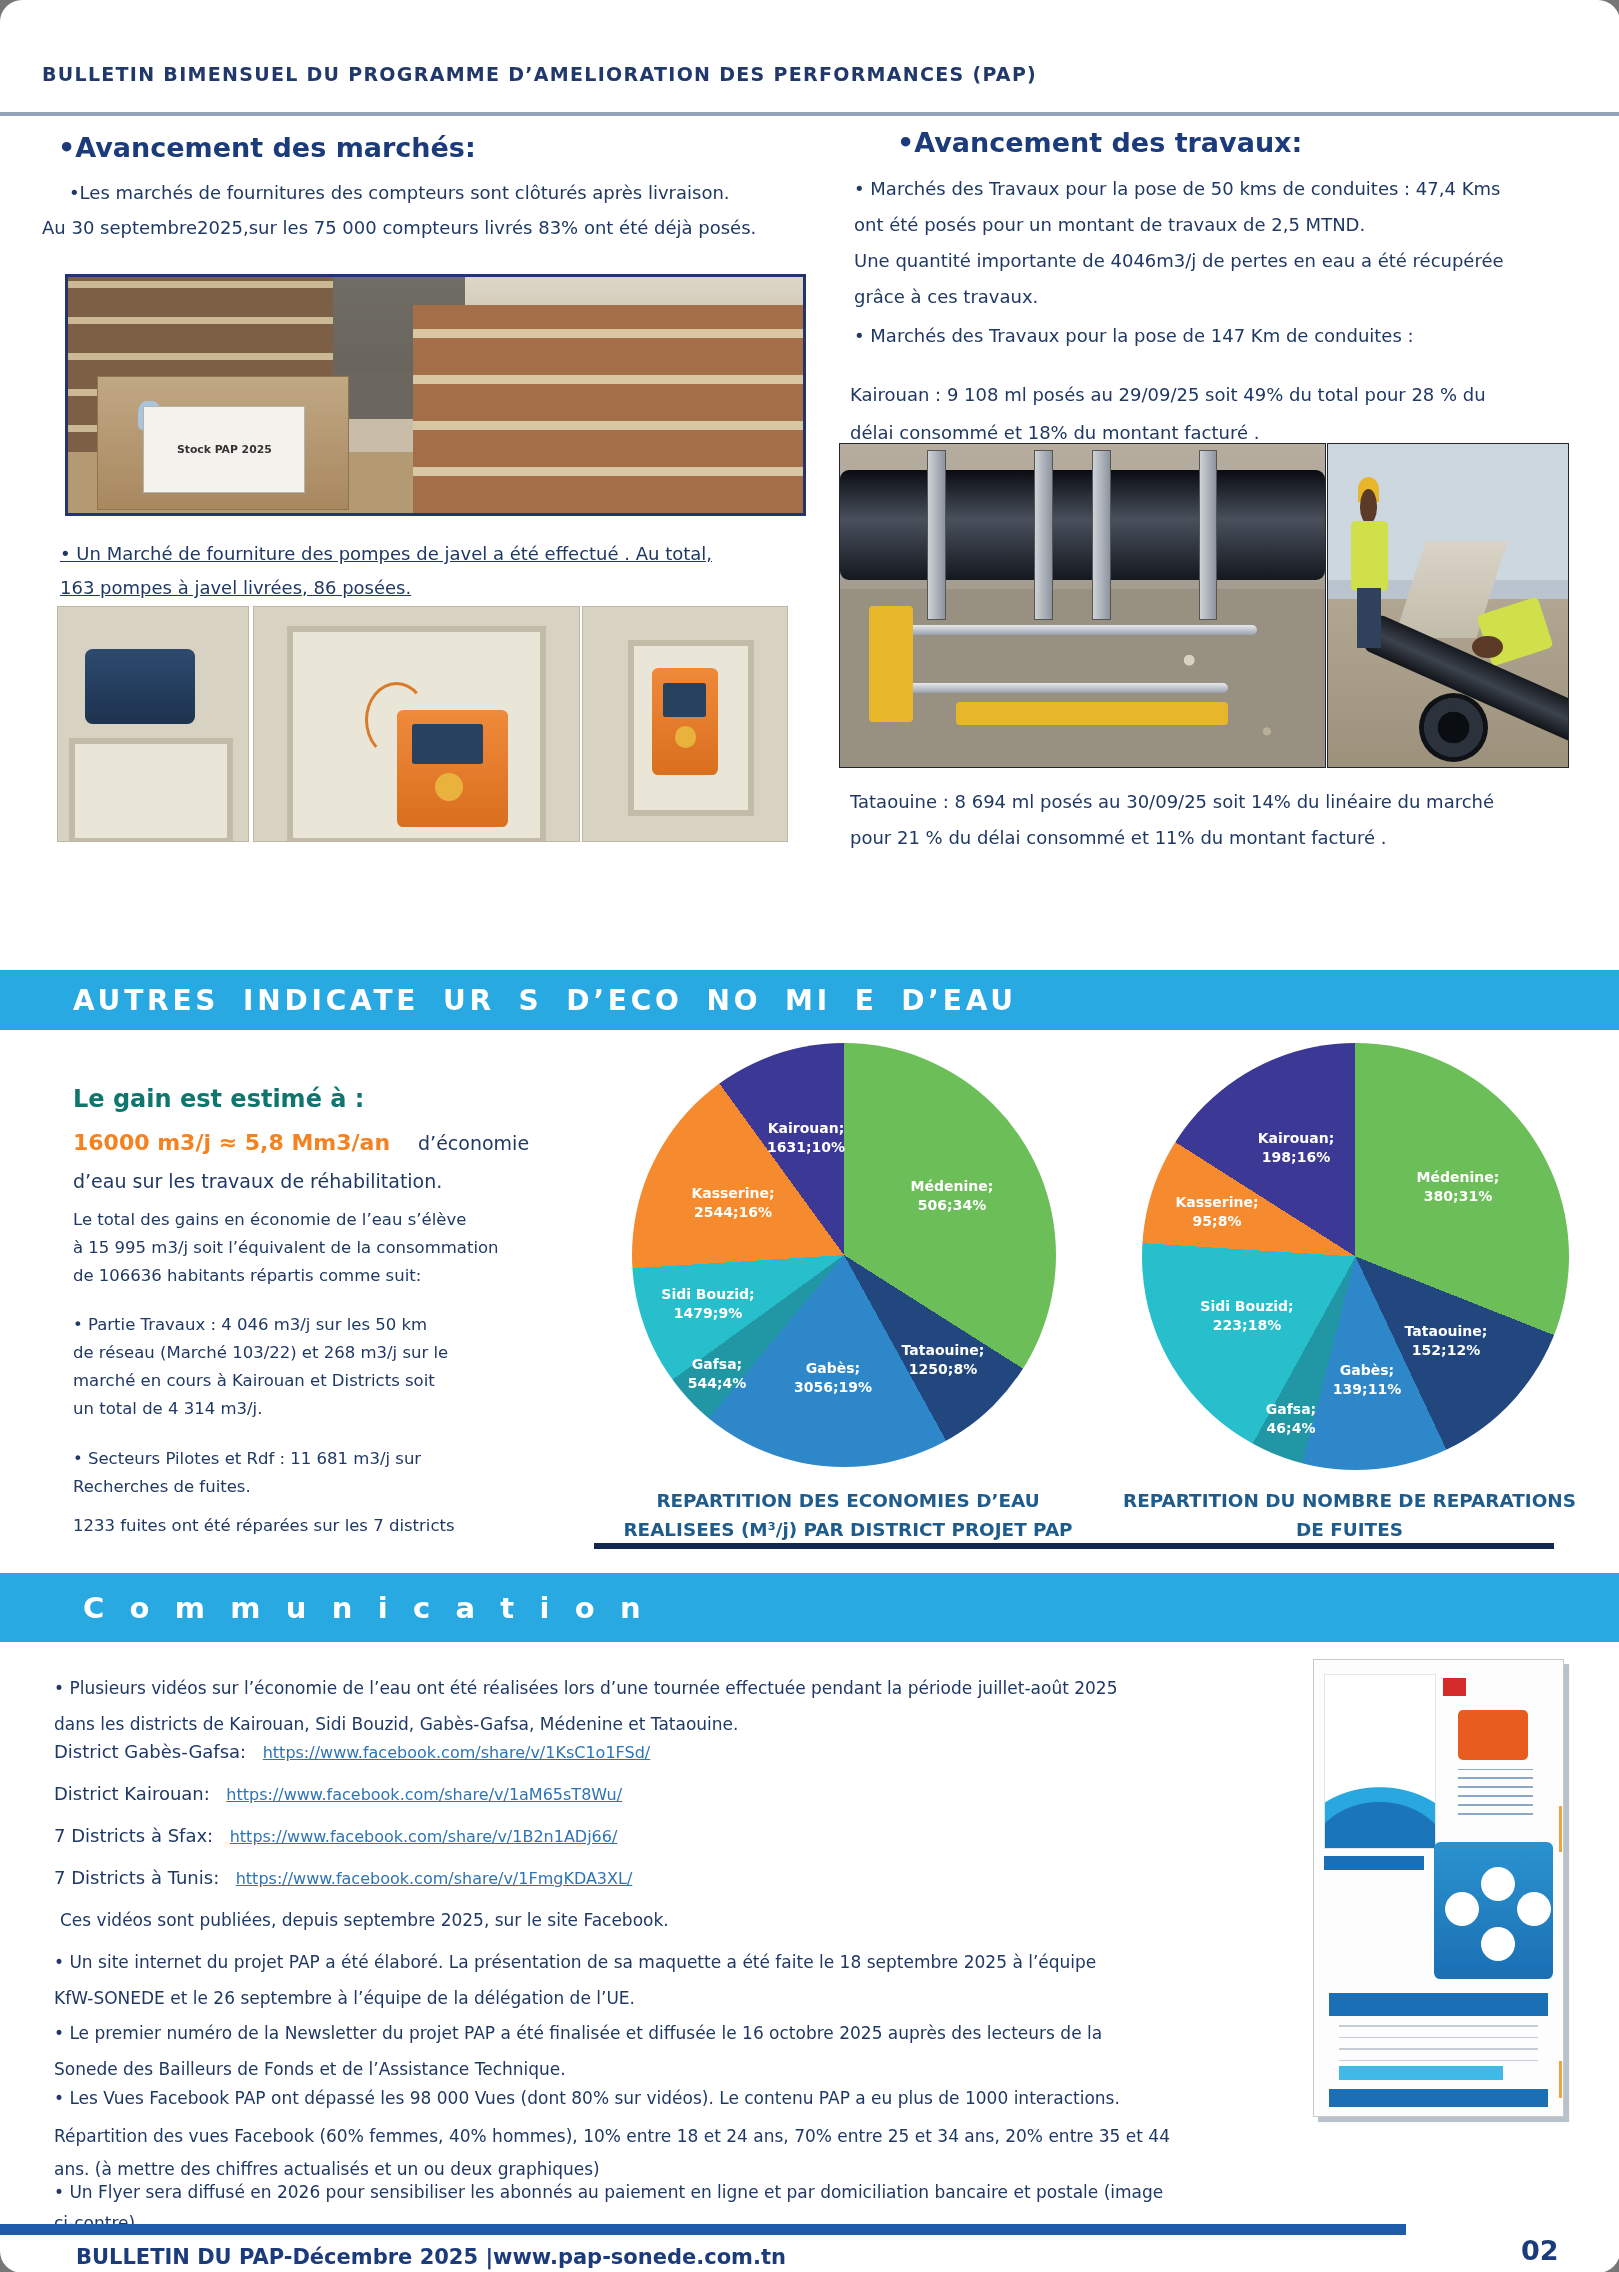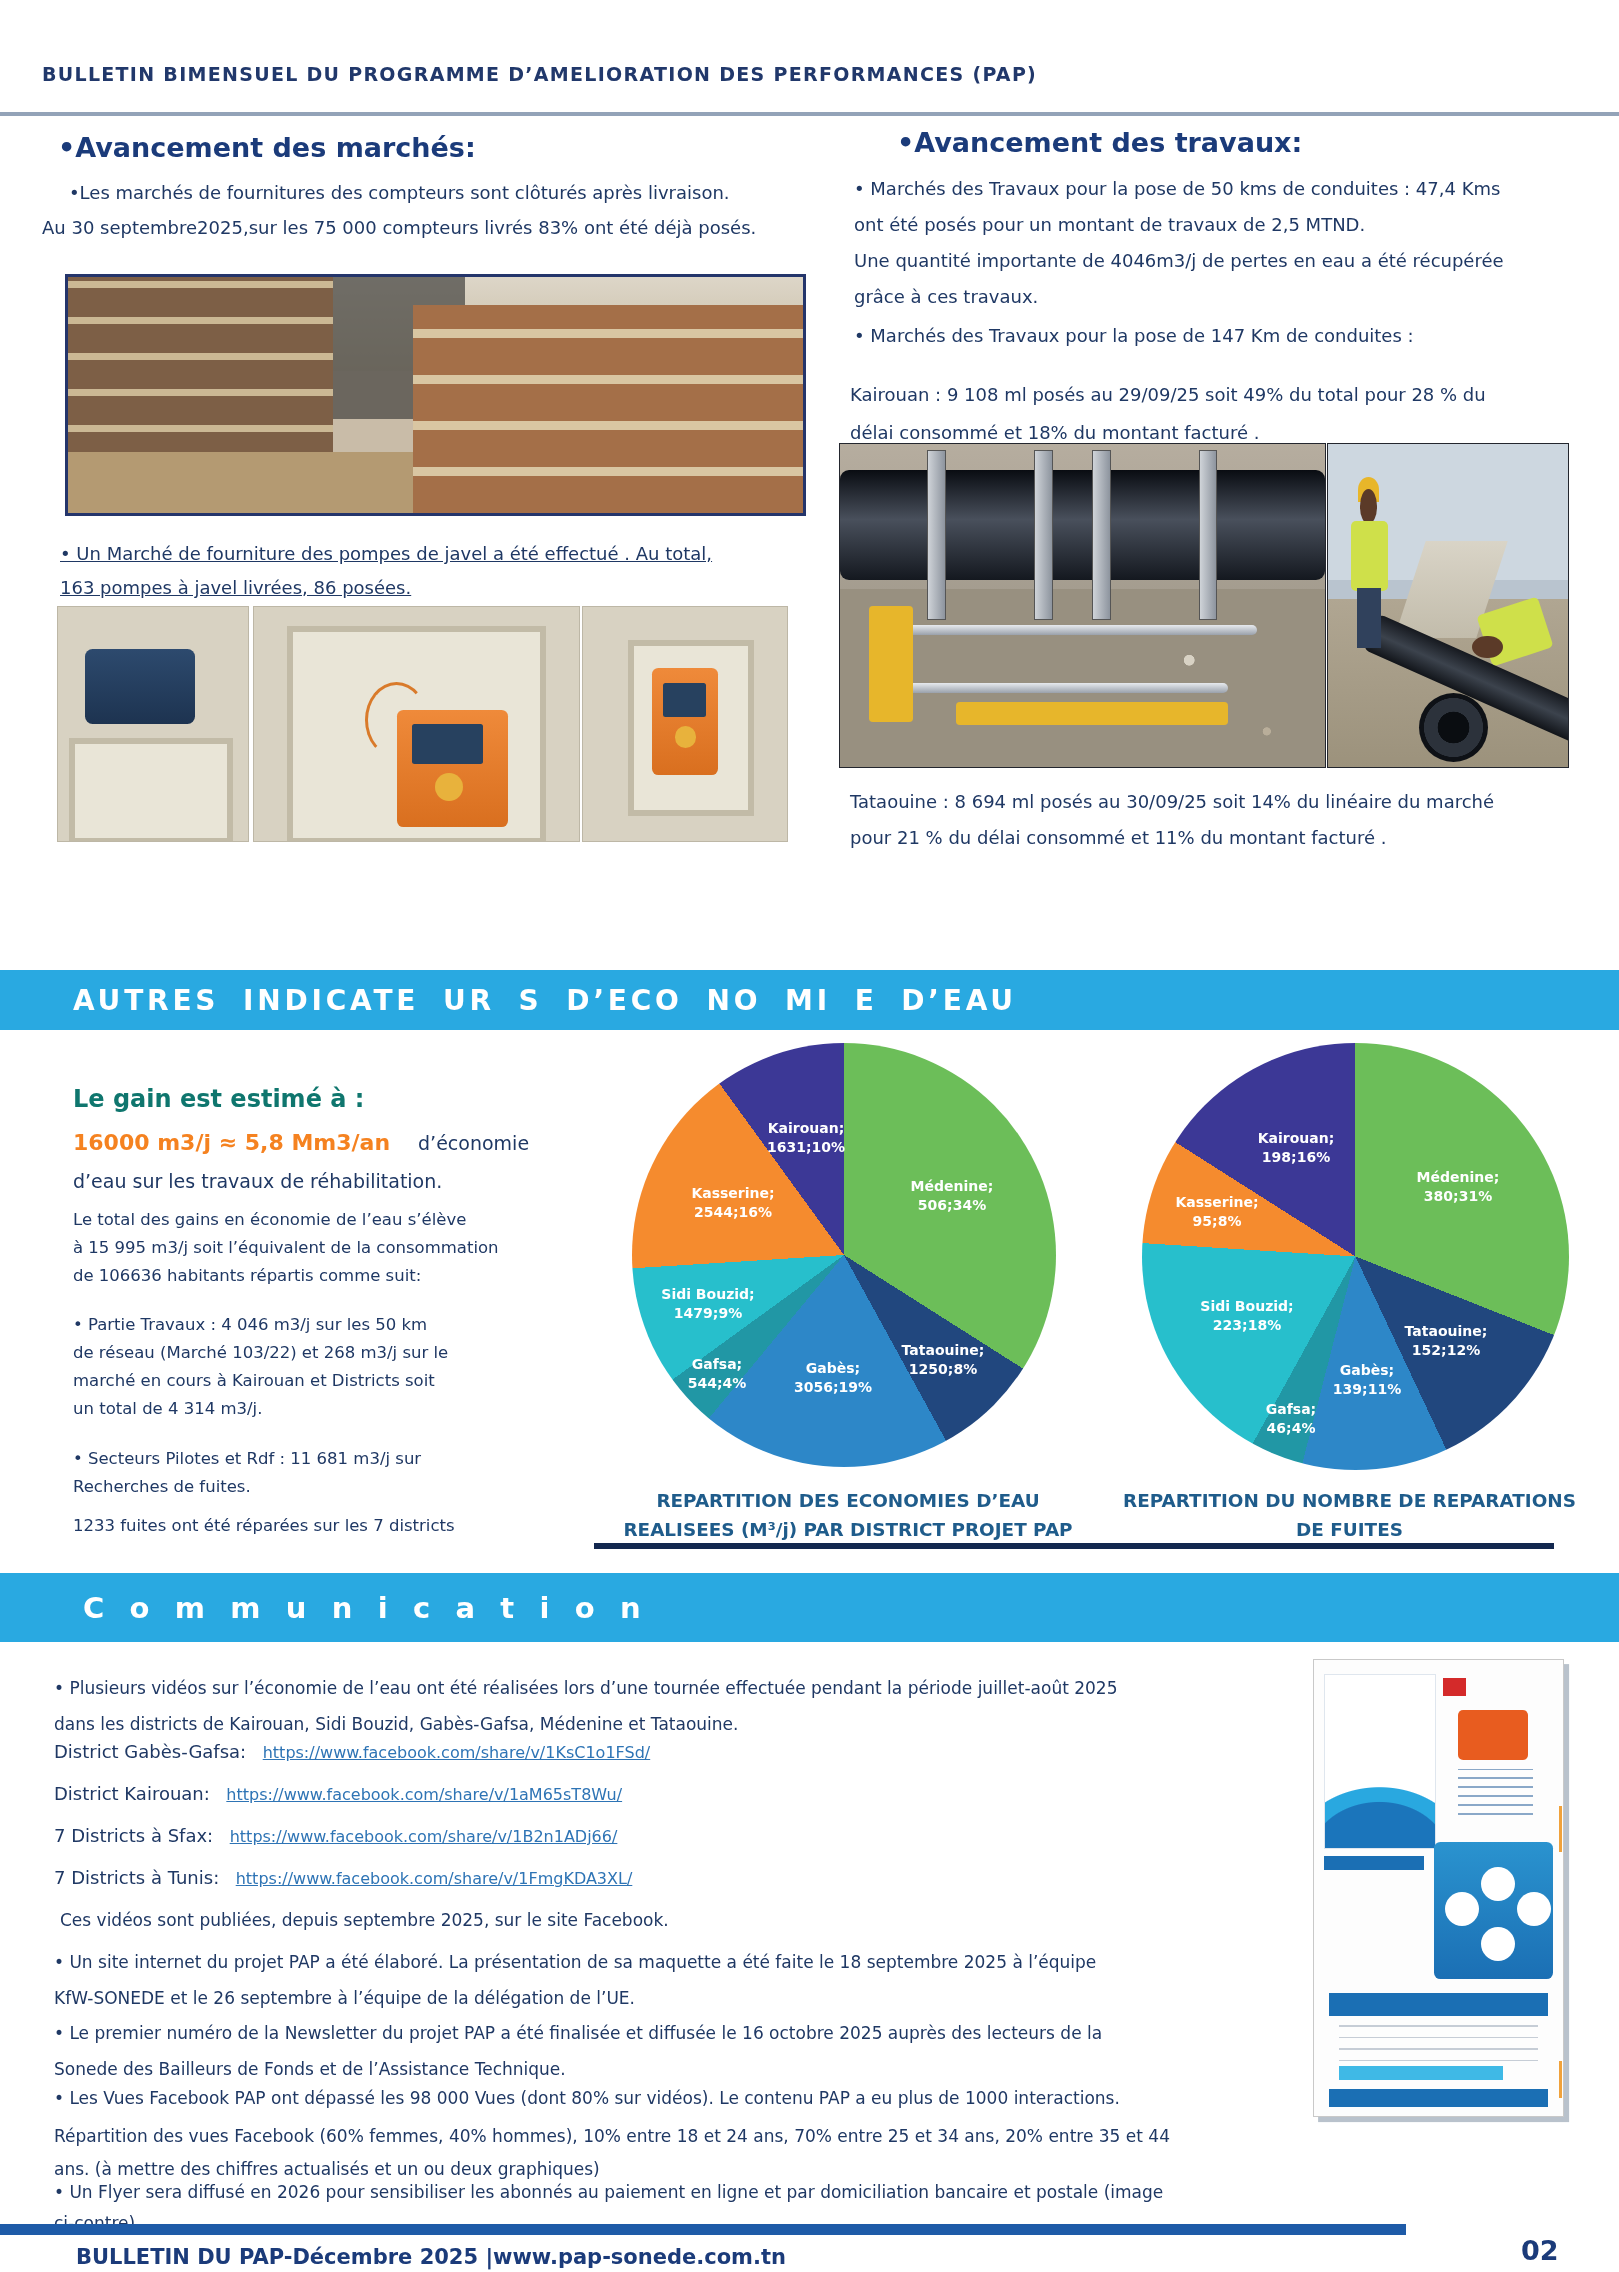--- a/index.html
+++ b/index.html
@@ -1,18 +1,18 @@
 <!DOCTYPE html>
 <html style="font-size:10.2px"><head>
 <meta charset="utf-8">
 <style>
   html,body{margin:0;padding:0;background:#777;}
   #page{
     position:relative;width:1620px;height:2273px;background:#ffffff;
-    font-family:"DejaVu Sans",sans-serif;color:#1F3864;overflow:hidden;margin:0 auto;
+    font-family:"DejaVu Sans",sans-serif;color:#1F3864;overflow:hidden;margin:0 auto;border-radius:22px;
   }
   .abs{position:absolute;}
   .nowrap{white-space:nowrap;}
 
   
   #hdr-title{left:42px;top:63px;font-size:19px;letter-spacing:1.3px;font-weight:bold;color:#21386b;}
   #hdr-rule{left:0;top:112px;width:1620px;height:3.8px;background:#93a3b8;}
 
   
   .sec-title{font-size:27px;font-weight:bold;color:#1b3b7a;}
@@ -131,20 +131,24 @@
   <div class="abs sec-title" style="left:58px;top:132px;">•Avancement des marchés:</div>
   <div class="abs body-txt nowrap" style="left:69px;top:182px;">•Les marchés de fournitures des compteurs sont clôturés après livraison.</div>
   <div class="abs body-txt nowrap" style="left:42px;top:217px;">Au 30 septembre2025,sur  les 75 000 compteurs livrés 83% ont été déjà posés.</div>
 
   <div class="photo" id="ph-warehouse">
     <div class="wh-back"></div>
     <div class="wh-stack-l"></div>
     <div class="wh-shelf"></div>
     <div class="wh-stack-r"></div>
     <div class="wh-floor"></div>
+    <div class="wh-box">
+      <div class="wh-cap"></div>
+      <div class="wh-box-label">Stock PAP 2025</div>
+    </div>
   </div>
 
   <div class="abs body-txt" style="left:60px;top:537px;line-height:34px;text-decoration:underline;">
       <div>• Un Marché de fourniture des pompes de javel a été effectué . Au total,</div>
       <div>163  pompes  à  javel  livrées,  86  posées.</div>
     </div>
 
   <div class="photo javel" id="ph-javel1">
     <div class="jv-bag" style="left:14%;top:18%;width:58%;height:32%;"></div>
     <div class="jv-frame" style="left:6%;top:56%;width:80%;height:40%;"></div>

